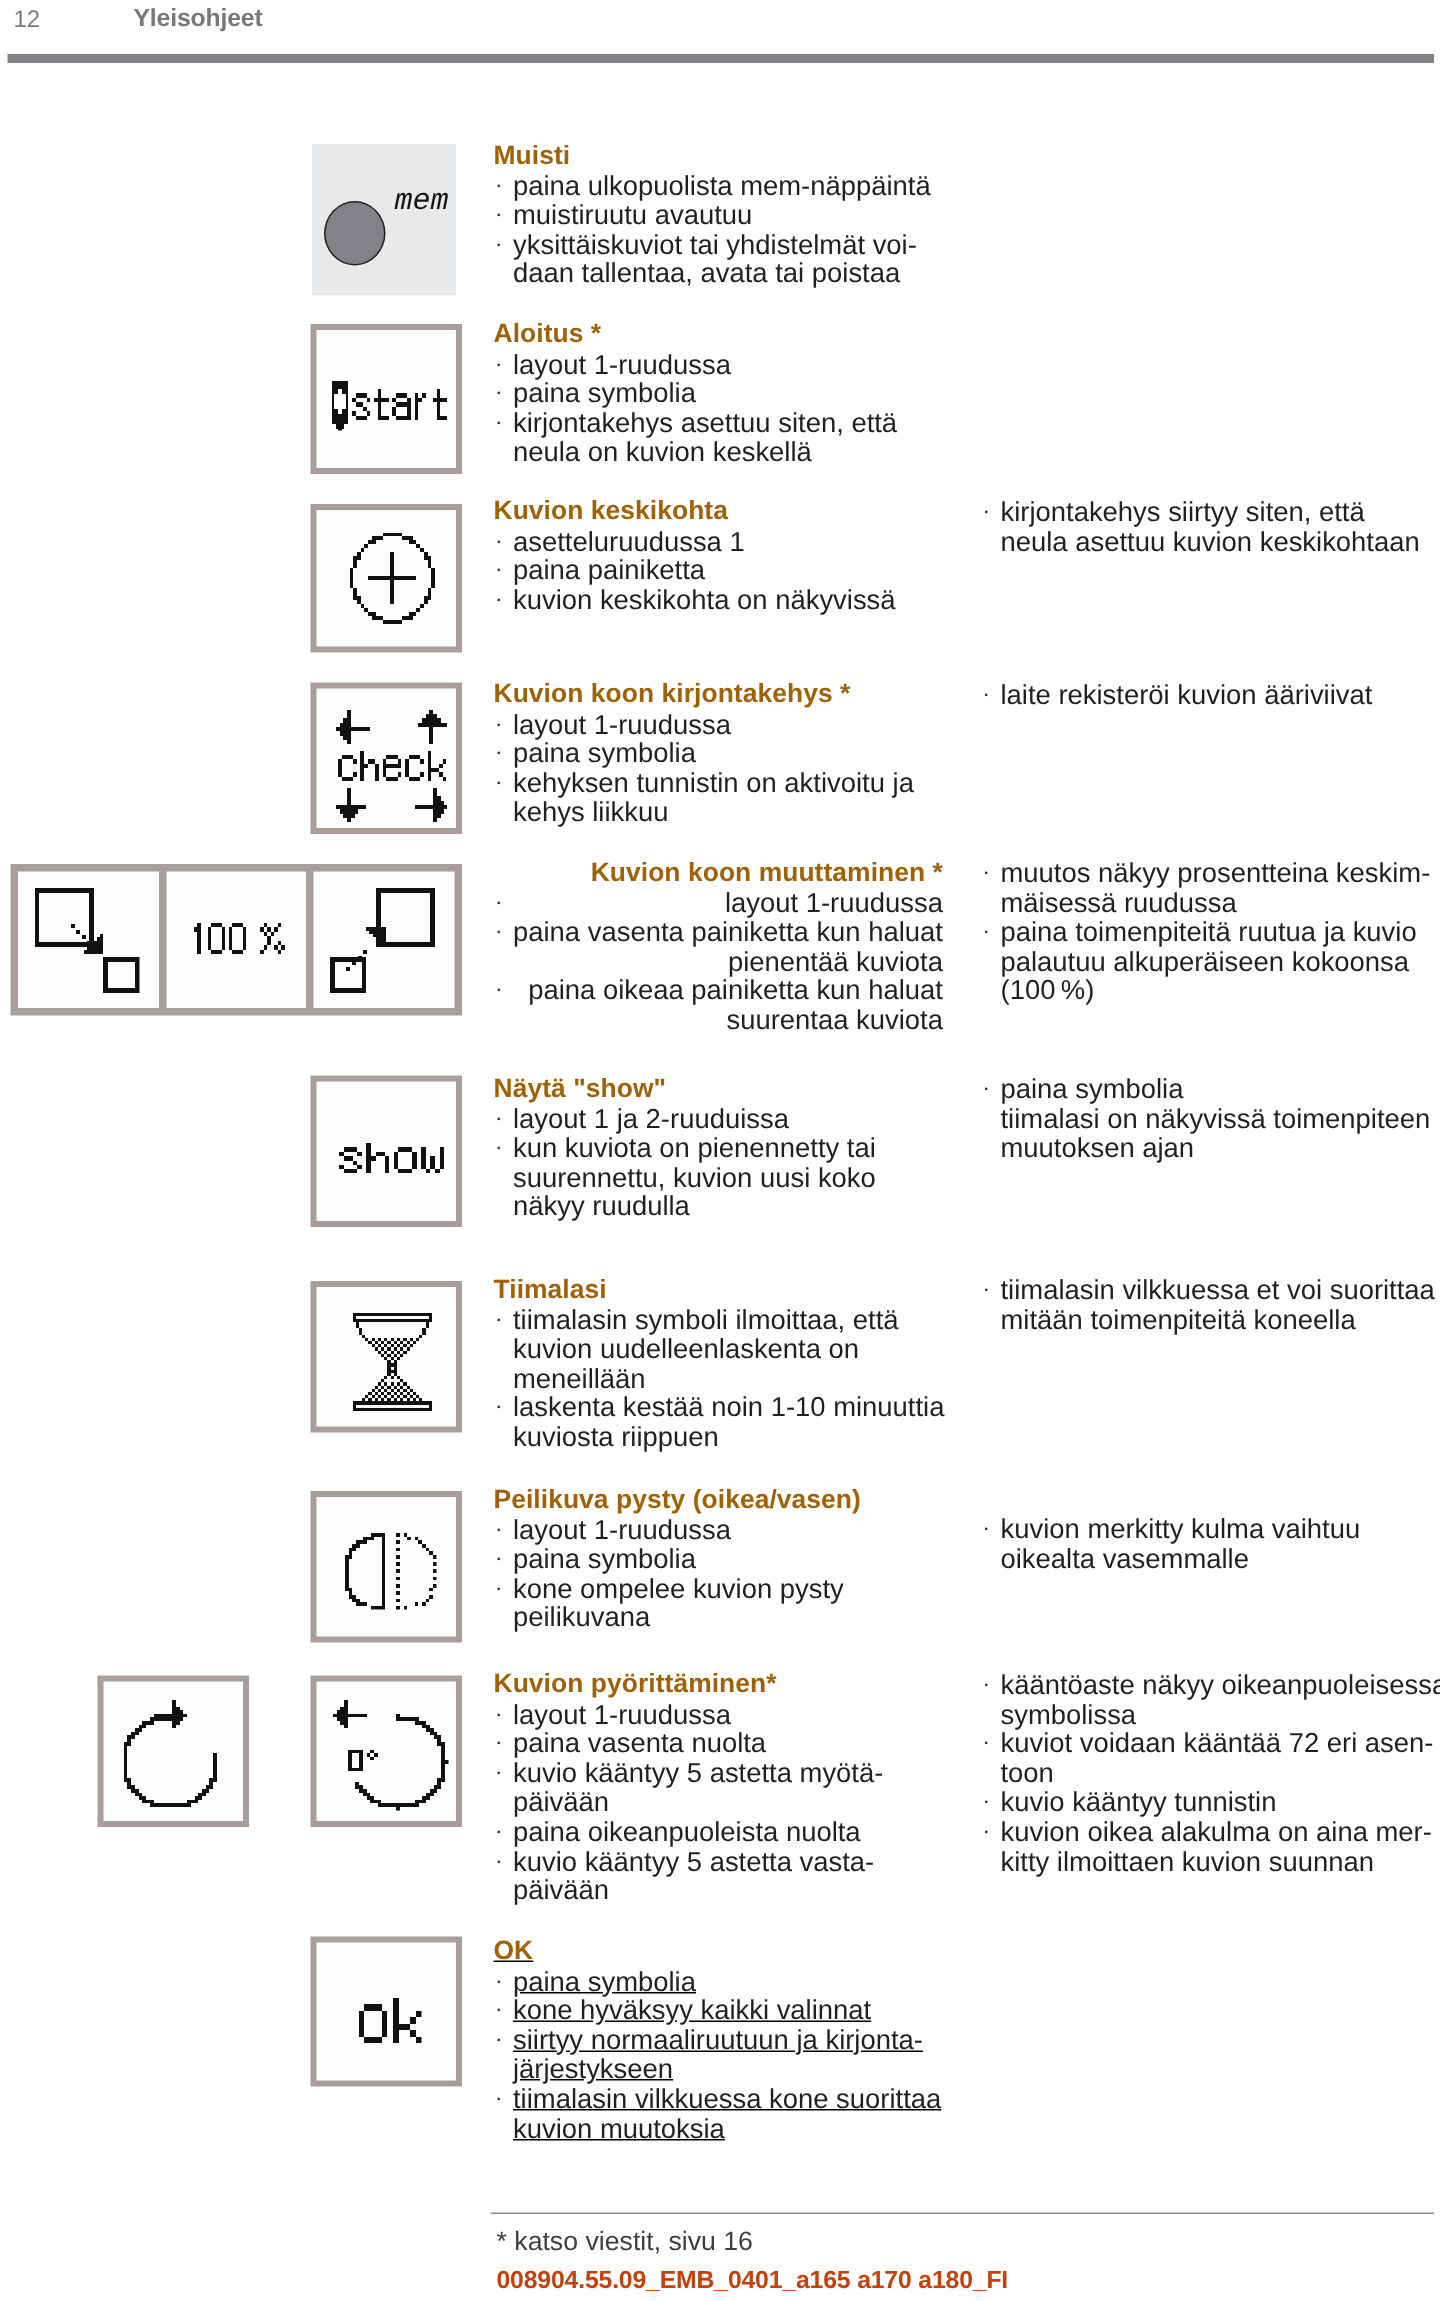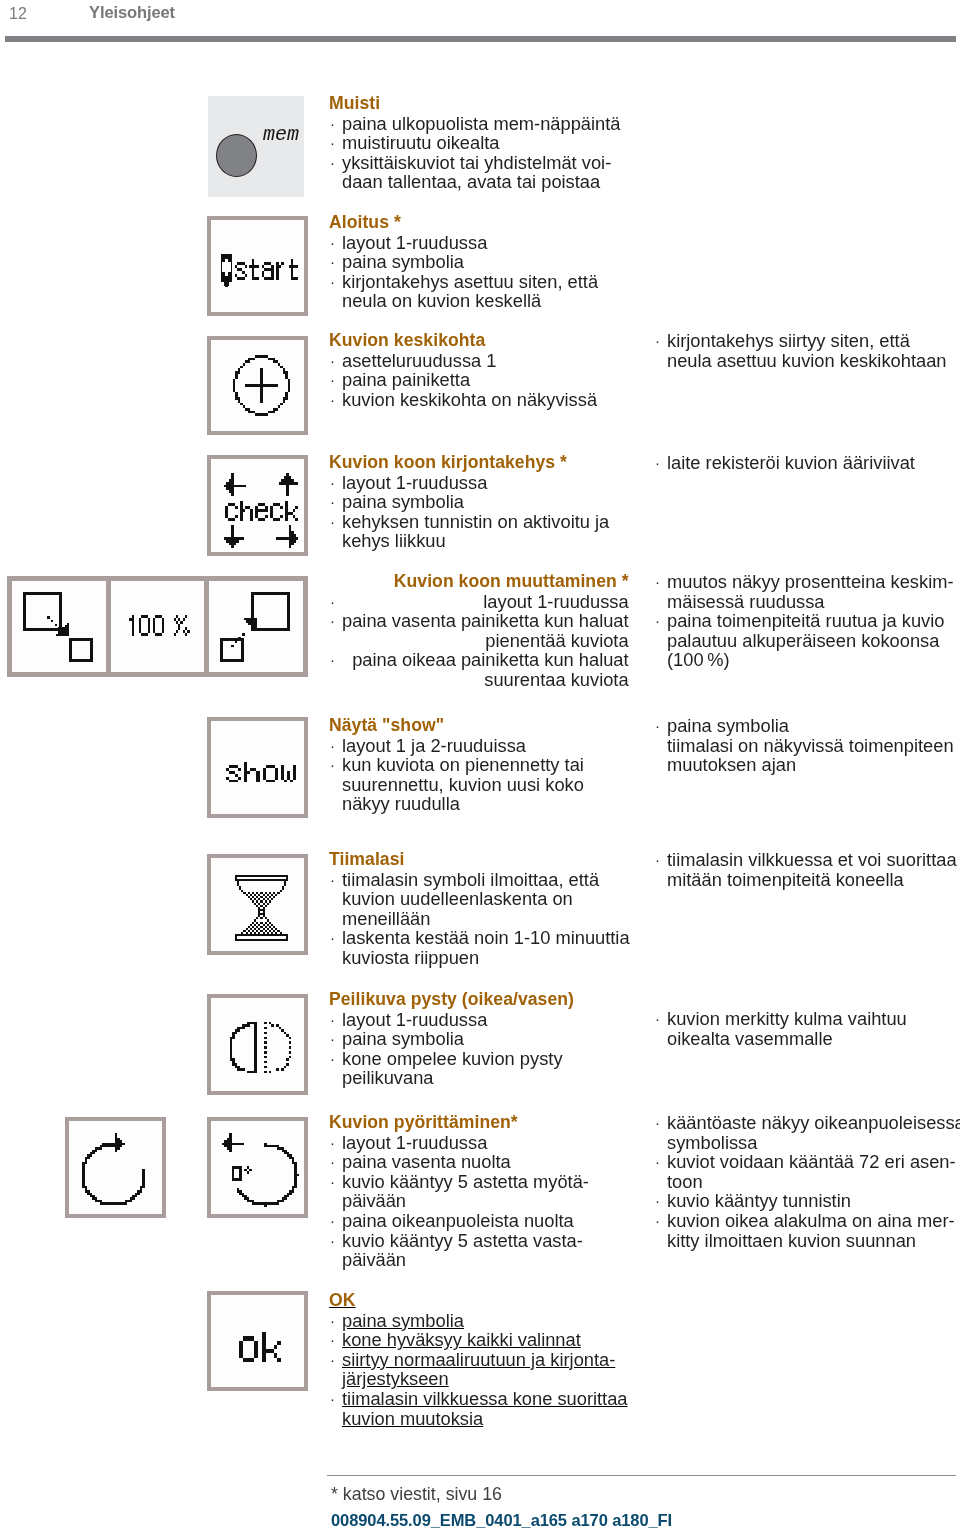--- a/index.html
+++ b/index.html
@@ -29,21 +29,21 @@
   .box{position:absolute;box-sizing:border-box;background:#fdfdfd;border:4px solid #a99e9b;}
   .memobox{position:absolute;background:#e8e9ea;}
   .memdot{position:absolute;border-radius:50%;background:#808285;border:1.6px solid #231f20;}
   .memlbl{position:absolute;font-style:italic;font-weight:400;font-size:20px;color:#141414;font-family:Liberation Mono, monospace;white-space:nowrap;}
 
   .box svg{display:block;}
 
   
   .ftr-rule{position:absolute;left:327px;top:1475px;width:629px;height:1.2px;background:#8d8d8d;}
   .ftr-note{position:absolute;left:331px;top:1484px;font-size:17.8px;color:#3f3f3f;}
-  .ftr-code{position:absolute;left:331px;top:1511px;font-size:16.5px;font-weight:700;color:#0c4a6e;letter-spacing:-0.1px;}
+  .ftr-code{position:absolute;left:331px;top:1511px;font-size:16.5px;font-weight:700;color:#c2410c;letter-spacing:-0.1px;}
 </style>
 </head>
 <body>
 
 <div class="page">
 
   <div class="hdr-num">12</div>
   <div class="hdr-title">Yleisohjeet</div>
   <div class="hdr-rule"></div>
 
@@ -132,21 +132,21 @@
       <svg viewBox="0 0 11 7" width="42.2" height="30" preserveAspectRatio="none" shape-rendering="crispEdges" style="position:absolute;left:27.7px;top:37px;" fill="#111">
         <path d="M1 1h3v1h-3zM0 2h1v1h-1zM4 2h1v1h-1zM0 3h1v1h-1zM4 3h1v1h-1zM0 4h1v1h-1zM4 4h1v1h-1zM0 5h1v1h-1zM4 5h1v1h-1zM1 6h3v1h-3zM6 0h1v1h-1zM6 1h1v1h-1zM6 2h1v1h-1zM10 2h1v1h-1zM6 3h1v1h-1zM9 3h1v1h-1zM6 4h3v1h-3zM6 5h1v1h-1zM9 5h1v1h-1zM6 6h1v1h-1zM10 6h1v1h-1z"></path>
       </svg>
     </div>
 
   <div id="cols">
       <div class="blk" style="left: 329px; top: 94px;">
         <h3>Muisti</h3>
         <ul>
           <li><span class="b">·</span><span>paina ulkopuolista mem-näppäintä</span></li>
-          <li><span class="b">·</span><span>muistiruutu oikealta</span></li>
+          <li><span class="b">·</span><span>muistiruutu avautuu</span></li>
           <li><span class="b">·</span><span>yksittäiskuviot tai yhdistelmät voi-</span></li>
           <li><span>daan tallentaa, avata tai poistaa</span></li>
         </ul>
       </div>
       <div class="blk" style="left: 329px; top: 213px;">
         <h3>Aloitus *</h3>
         <ul>
           <li><span class="b">·</span><span>layout 1-ruudussa</span></li>
           <li><span class="b">·</span><span>paina symbolia</span></li>
           <li><span class="b">·</span><span>kirjontakehys asettuu siten, että</span></li>

